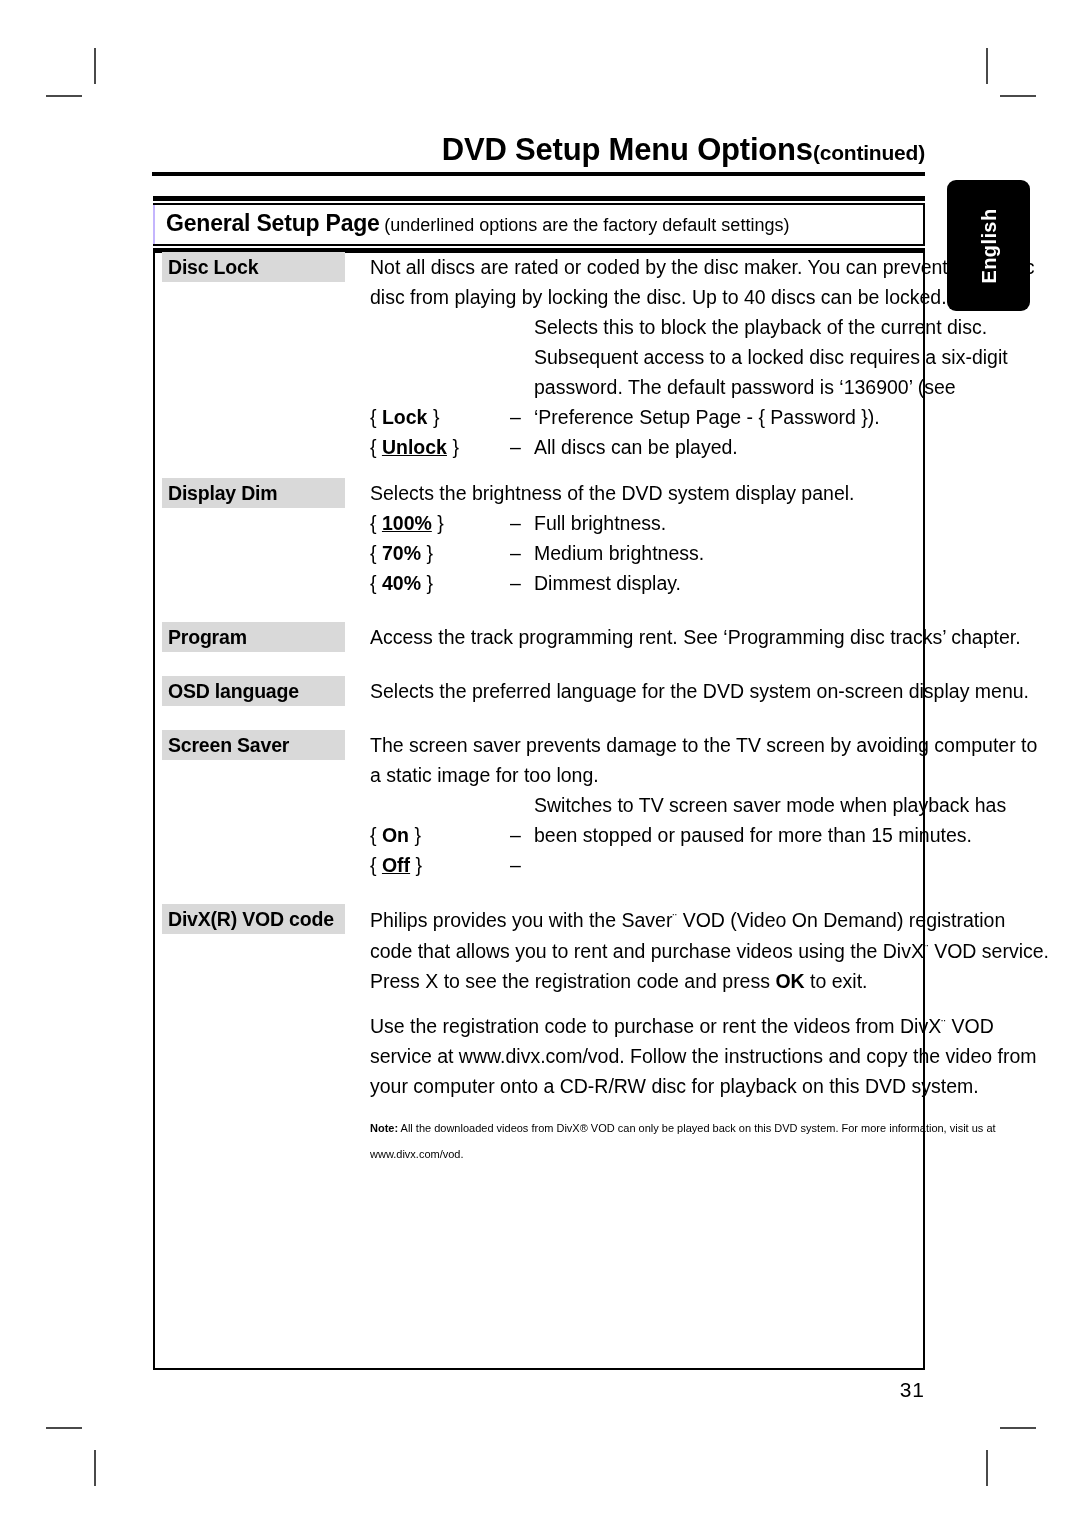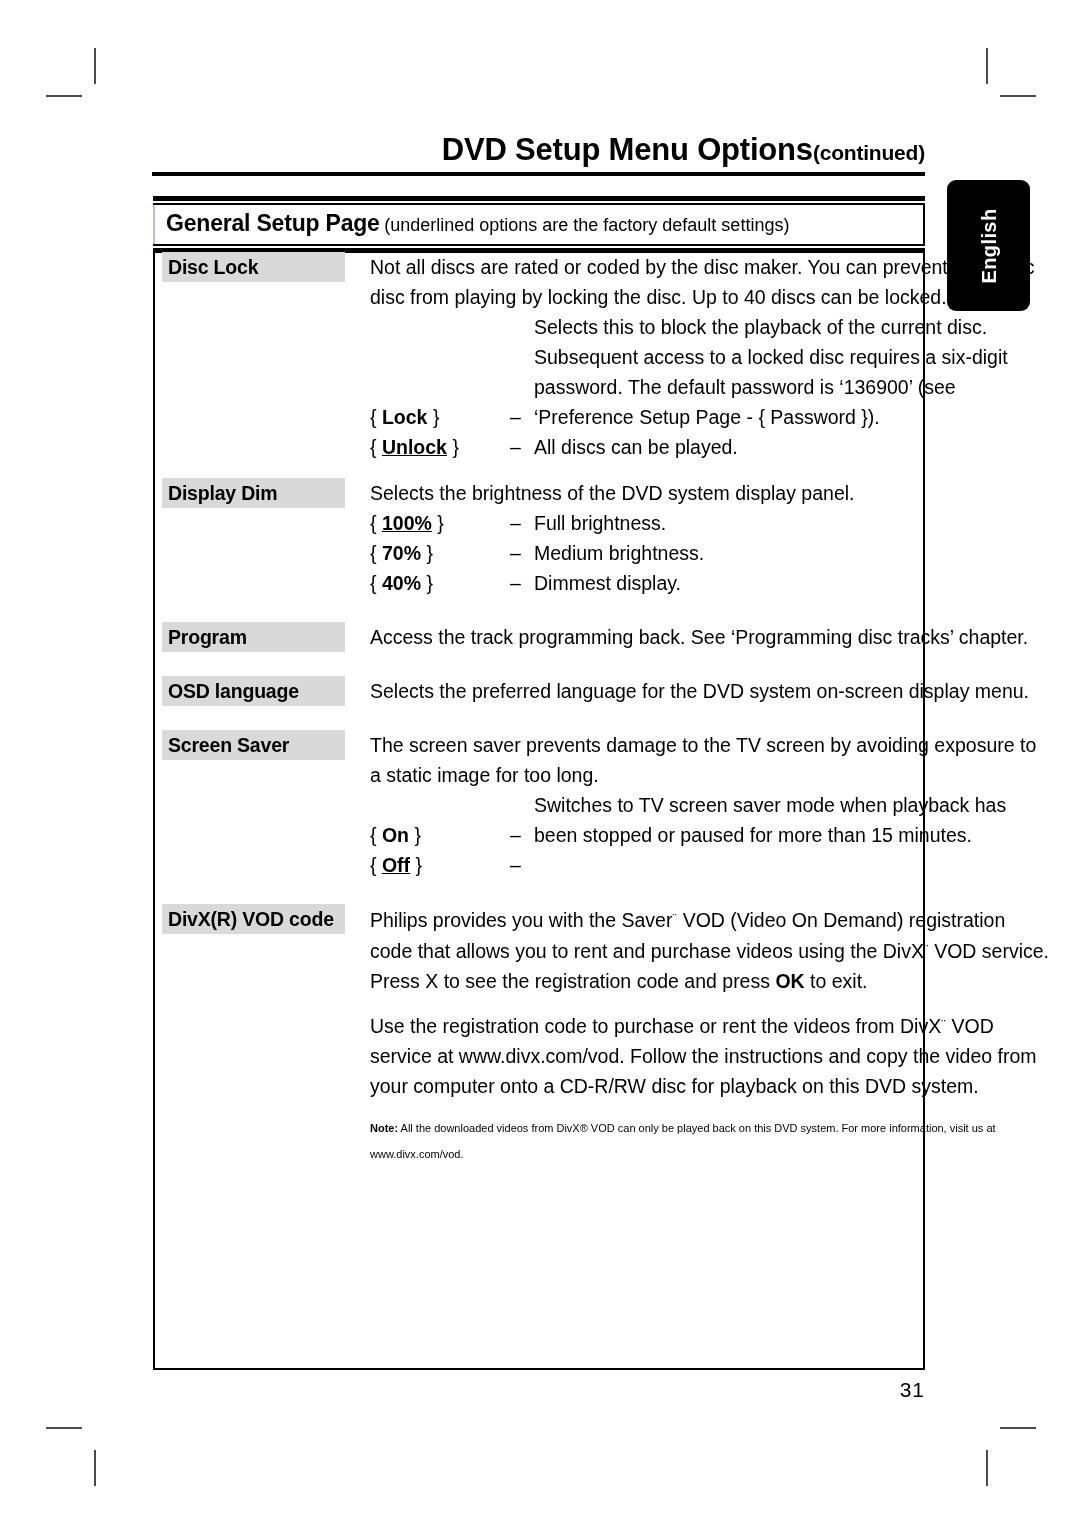--- a/index.html
+++ b/index.html
@@ -304,21 +304,21 @@
     </div>
   </div>
 
   <div class="spacer-md"></div>
 
   <div class="row">
     <div class="row-label">
       <span class="label-chip">Program</span>
     </div>
     <div class="row-body">
-      <p>Access the track programming back.  See ‘Programming disc tracks’ chapter.</p>
+      <p>Access the track programming rent.  See ‘Programming disc tracks’ chapter.</p>
     </div>
     <div class="stray-dot" style="top:52px;">.</div>
   </div>
 
   <div class="spacer-md"></div>
 
   <div class="row">
     <div class="row-label">
       <span class="label-chip">OSD language</span>
     </div>
@@ -327,21 +327,21 @@
     </div>
   </div>
 
   <div class="spacer-md"></div>
 
   <div class="row">
     <div class="row-label">
       <span class="label-chip">Screen Saver</span>
     </div>
     <div class="row-body">
-      <p>The screen saver prevents damage to the TV screen by avoiding exposure to a static image for too long.</p>
+      <p>The screen saver prevents damage to the TV screen by avoiding computer to a static image for too long.</p>
       <div class="opt-line">
         <div class="opt-key">
           <span>{</span>
           <b>On</b>
           <span>}</span>
         </div>
         <div class="opt-dash">–</div>
         <div class="opt-desc">Switches to TV screen saver mode when playback has been stopped or paused for more than 15 minutes.</div>
       </div>
       <div class="opt-line">

